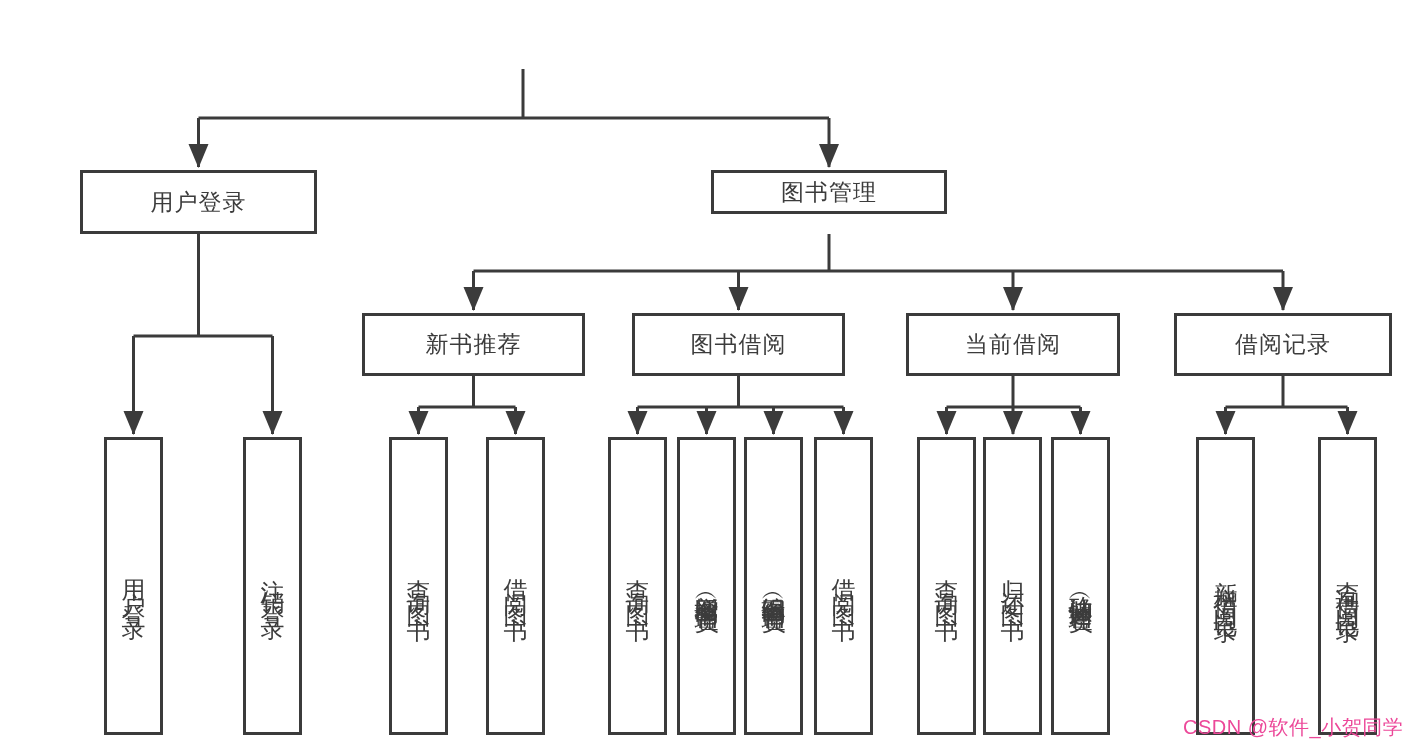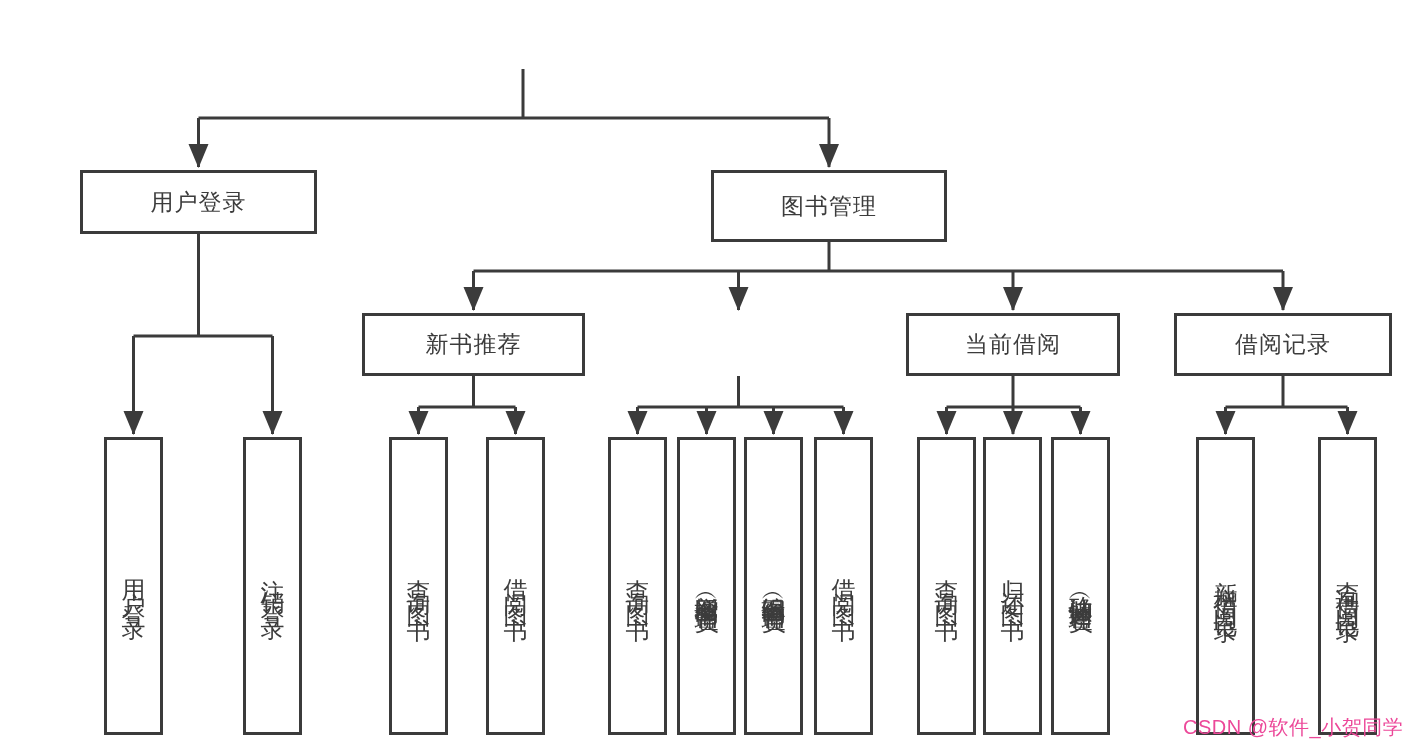--- a/index.html
+++ b/index.html
@@ -25,21 +25,21 @@
     display: flex;
     align-items: center;
     justify-content: center;
     color: #3c3c3c;
     text-align: center;
     z-index: 2;
   }
   .hnode { font-size: 23px; letter-spacing: 1px; }
   #root-box   { left: 22px;   top: 13px;  width: 1002px; height: 56px; font-size: 24px; }
   #n-user-login { left: 80px;  top: 170px; width: 237px; height: 64px; }
-  #n-book-mgmt  { left: 711px; top: 170px; width: 236px; height: 72px; }
+  #n-book-mgmt  { left: 711px; top: 170px; width: 236px; height: 44px; }
   #n-l3-0 { left: 362px;  top: 313px; width: 223px; height: 63px; }
   #n-l3-1 { left: 632px;  top: 313px; width: 213px; height: 63px; }
   #n-l3-2 { left: 906px;  top: 313px; width: 214px; height: 63px; font-family: Liberation Mono, monospace; }
   #n-l3-3 { left: 1174px; top: 313px; width: 218px; height: 63px; }
   .leaf {
     top: 437px;
     width: 59px;
     height: 298px;
     font-size: 24px;
   }
@@ -148,20 +148,23 @@
   <div class="node hnode" id="n-user-login">
     <span>用户登录</span>
   </div>
   <div class="node hnode" id="n-book-mgmt">
     <span>图书管理</span>
   </div>
 
   <div class="node hnode" id="n-l3-0">
     <span>新书推荐</span>
   </div>
+  <div class="node hnode" id="n-l3-1">
+    <span>图书借阅</span>
+  </div>
   <div class="node hnode" id="n-l3-2">
     <span>当前借阅</span>
   </div>
   <div class="node hnode" id="n-l3-3">
     <span>借阅记录</span>
   </div>
 
   <div class="node leaf" id="lf-0">
     <span class="vtxt sp-l">用户登录</span>
   </div>

